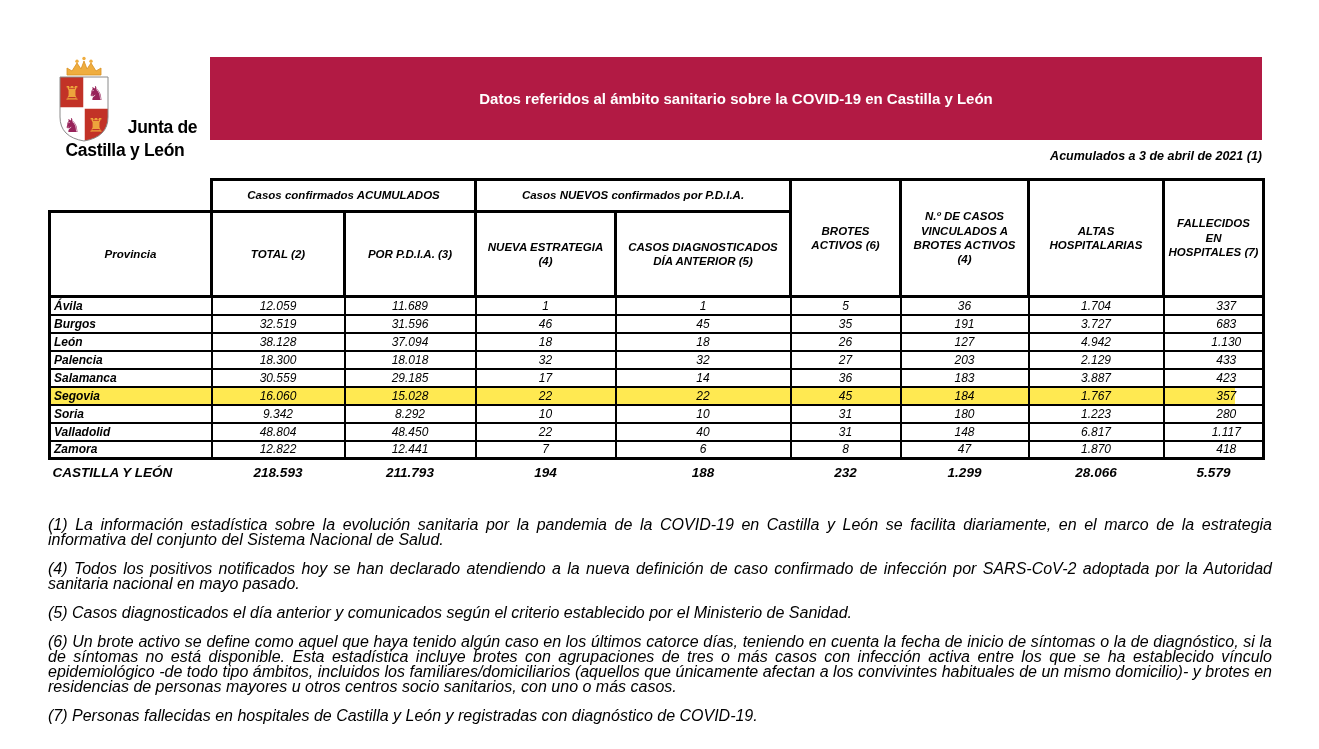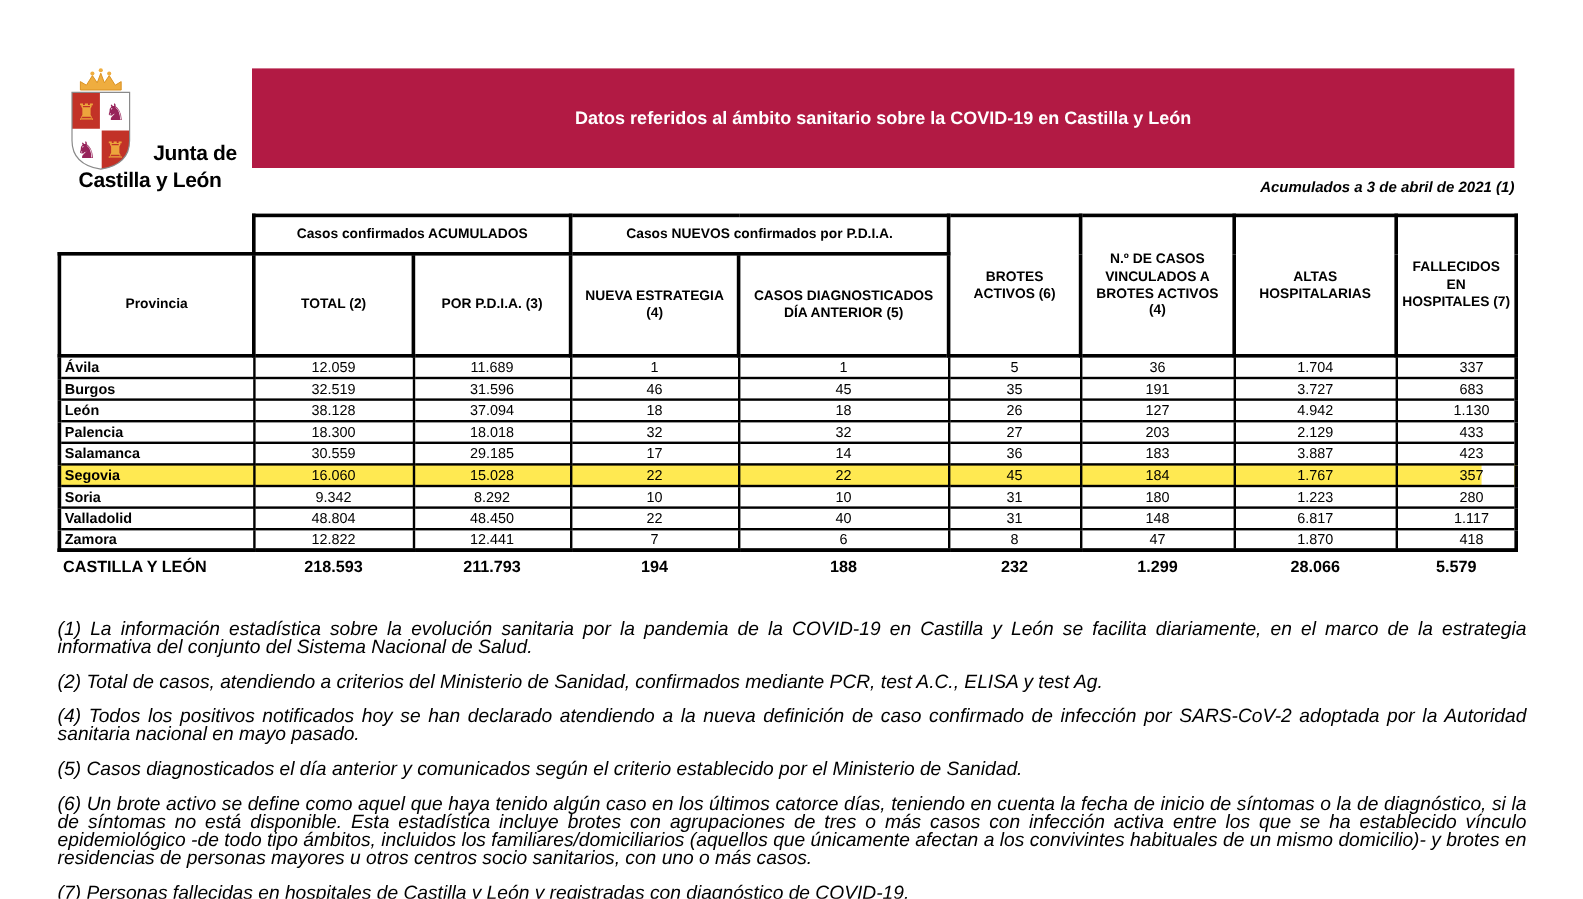--- a/index.html
+++ b/index.html
@@ -20,21 +20,21 @@
     background: #B21A44; display: flex; align-items: center; justify-content: center; text-align: right;
   }
   .banner-title { color: #ffffff; font-weight: bold; font-size: 15px; }
 
   .date-note {
     position: absolute; top: 149px; right: 57px;
     font-style: italic; font-weight: bold; font-size: 12.5px;
   }
 
   
-  .table-wrap { position: absolute; left: 48px; top: 178px; width: 1214px; }
+  .table-wrap { position: absolute; left: 48px; top: 178px; width: 1214px; font-style: italic; }
   table.data { border-collapse: collapse; width: 1214px; table-layout: fixed; }
 
   th, td { border: 2px solid #000; vertical-align: middle; }
   th { font-size: 11.5px; font-weight: bold; text-align: center; line-height: 1.25; padding: 2px 3px; }
   thead th { border-width: 3px; }
   th.blank-corner { border: none; background: #fff; }
   tr.group-row th { height: 32px; }
   tr.col-row th { height: 85px; }
   th.prov-head { border-top-width: 3px; }
 
@@ -239,18 +239,17 @@
         <td>1.299</td>
         <td>28.066</td>
         <td>5.579</td>
       </tr>
     </tfoot>
   </table>
 </div>
 
 <div class="footnotes" id="footnotes">
     <p class="footnote">(1) La información estadística sobre la evolución sanitaria por la pandemia de la COVID-19 en Castilla y León se facilita diariamente, en el marco de la estrategia informativa del conjunto del Sistema Nacional de Salud.</p>
-    <p class="footnote">(2) Total de casos, atendiendo a criterios del Ministerio de Sanidad, confirmados mediante PCR, test A.C., ELISA y test Ag.</p>
     <p class="footnote">(4) Todos los positivos notificados hoy se han declarado atendiendo a la nueva definición de caso confirmado de infección por SARS-CoV-2 adoptada por la Autoridad sanitaria nacional en mayo pasado.</p>
     <p class="footnote">(5) Casos diagnosticados el día anterior y comunicados según el criterio establecido por el Ministerio de Sanidad.</p>
     <p class="footnote">(6) Un brote activo se define como aquel que haya tenido algún caso en los últimos catorce días, teniendo en cuenta la fecha de inicio de síntomas o la de diagnóstico, si la de síntomas no está disponible. Esta estadística incluye brotes con agrupaciones de tres o más casos con infección activa entre los que se ha establecido vínculo epidemiológico -de todo tipo ámbitos, incluidos los familiares/domiciliarios (aquellos que únicamente afectan a los convivintes habituales de un mismo domicilio)- y brotes en residencias de personas mayores u otros centros socio sanitarios, con uno o más casos.</p>
     <p class="footnote">(7) Personas fallecidas en hospitales de Castilla y León y registradas con diagnóstico de COVID-19.</p>
   </div>
 
 </body></html>

